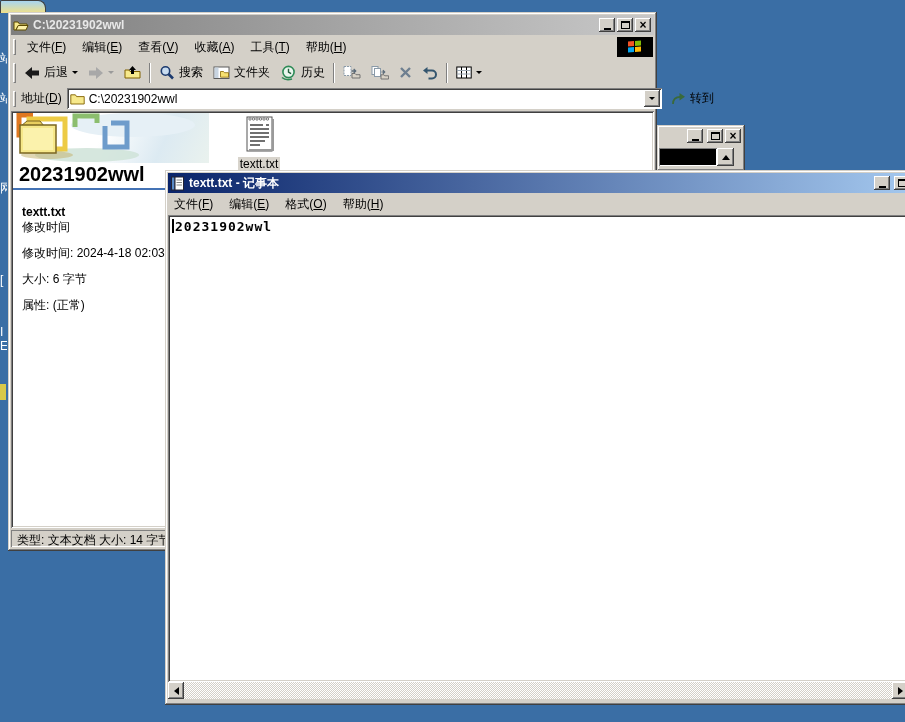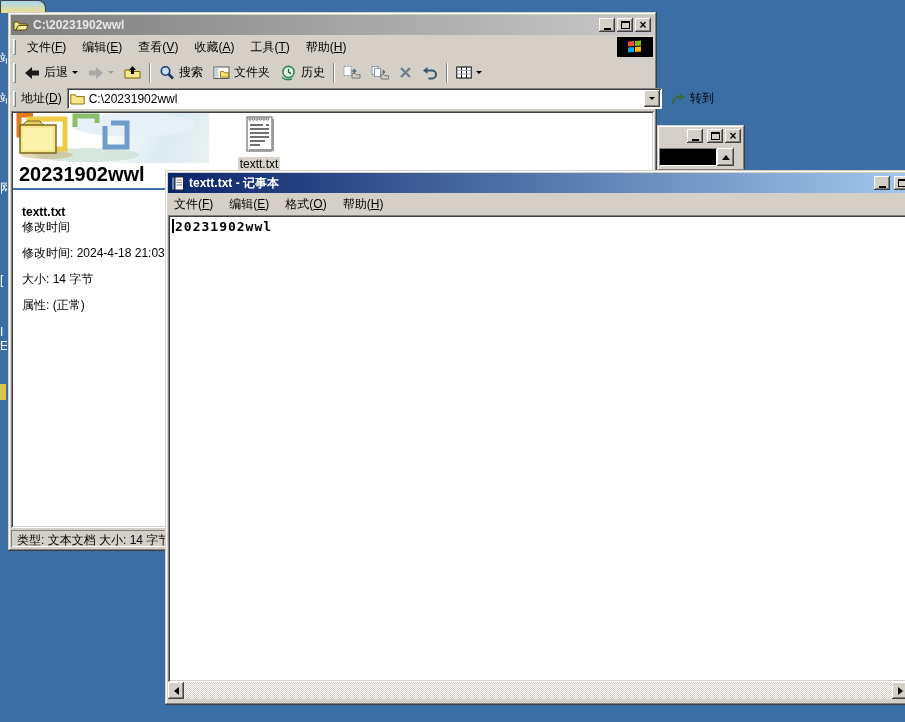--- a/index.html
+++ b/index.html
@@ -273,23 +273,23 @@
       </svg>
     </div>
 
     <div class="wv-title">20231902wwl</div>
     <div class="wv-rule"></div>
 
     <div class="wv-info">
       <div class="wv-name">textt.txt</div>
       <div>修改时间</div>
       <div class="sp"></div>
-      <div>修改时间: 2024-4-18 21:03</div>
+      <div>修改时间: 2024-4-18 02:03</div>
       <div class="sp"></div>
-      <div>大小: 14 字节</div>
+      <div>大小: 6 字节</div>
       <div class="sp"></div>
       <div>属性: (正常)</div>
     </div>
 
     <div class="file-item">
       <svg width="33" height="40" viewBox="0 0 33 40">
         <rect x="4" y="4" width="25" height="34" fill="#fff" stroke="#555" stroke-width="1"></rect>
         <rect x="29" y="6" width="2" height="32" fill="#9a9a9a"></rect>
         <rect x="6" y="36" width="25" height="2" fill="#9a9a9a"></rect>
         <g stroke="#777" fill="none">

